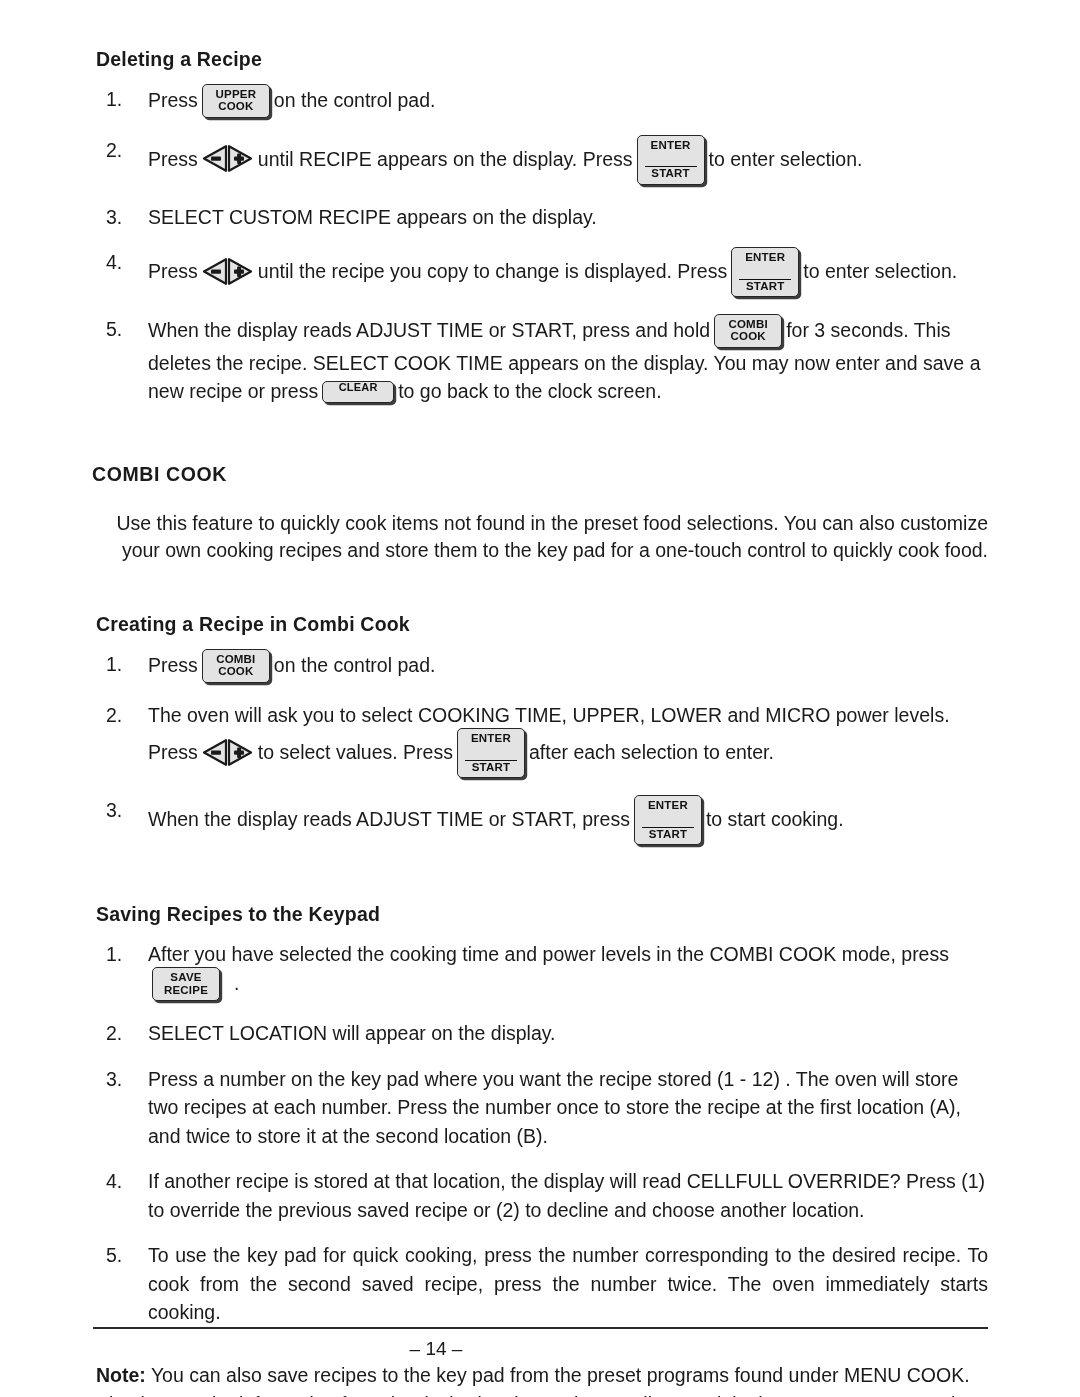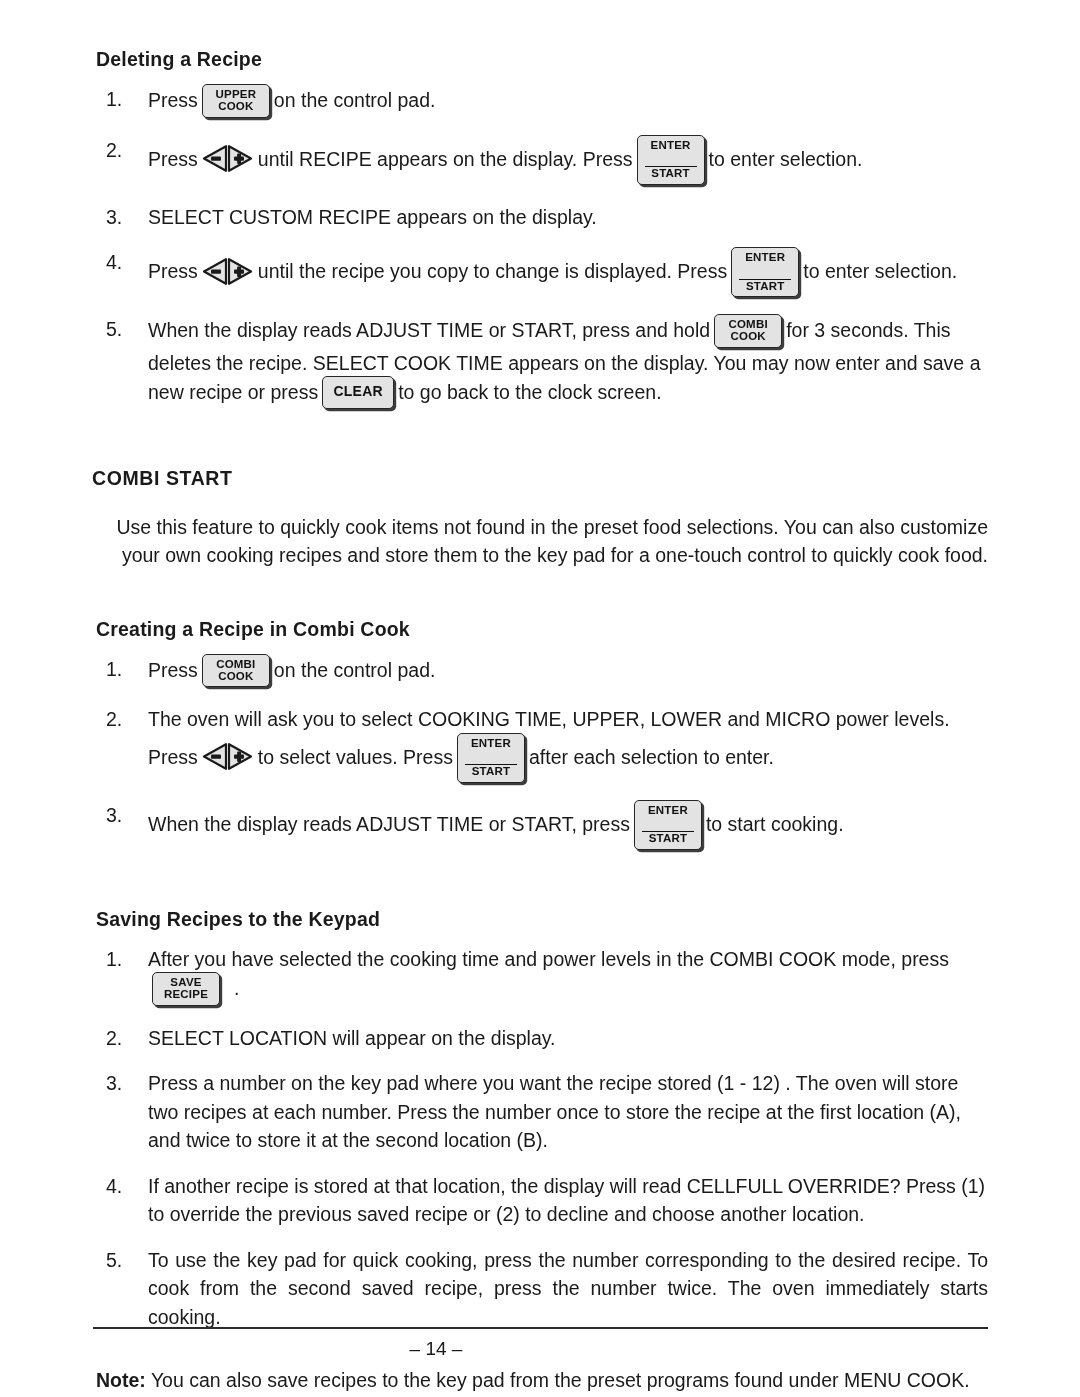--- a/index.html
+++ b/index.html
@@ -85,21 +85,21 @@
     line-height: 1.08;
     letter-spacing: 0.2px;
     padding: 3px 7px 4px 7px;
     margin: 0 4px;
     position: relative;
     top: -1px;
     white-space: nowrap;
   }
   .key .l1, .key .l2 { display: block; }
   .key.two-line { font-size: 11.5px; min-width: 52px; }
-  .key.one-line { font-size: 14px; min-width: 56px; padding-top: 7px; padding-bottom: 9px; }
+  .key.one-line { font-size: 11px; min-width: 56px; padding-top: 0; padding-bottom: 9px; }
 
   
   .key.enter-start .l1 { border-bottom: 1.3px solid #111; padding-bottom: 15px; }
 
   
   .pm-pair {
     display: inline-block;
     vertical-align: middle;
     white-space: nowrap;
     margin: 0 4px;
@@ -183,21 +183,21 @@
     </li>
 
     <li>
       <span class="num">5.</span>
       <span class="txt"><span>When the display reads ADJUST TIME or START, press and hold</span><span class="key two-line"><span class="l1">COMBI</span><span class="l2">COOK</span></span><span>for 3 seconds. This deletes the recipe. SELECT COOK TIME appears on the display. You may now enter and save a new recipe or press</span><span class="key one-line"><span class="l1">CLEAR</span></span><span>to go back to the clock screen.</span></span>
     </li>
   </ol>
 
   <div class="gap-lg"></div>
 
-  <h2 class="major-head">COMBI START</h2>
+  <h2 class="major-head">COMBI COOK</h2>
 
   <p class="body-para">Use this feature to quickly cook items not found in the preset food selections. You can also customize your own cooking recipes and store them to the key pad for a one-touch control to quickly cook food.</p>
 
   <div class="gap-lg"></div>
 
   <h2 class="sec-head">Creating a Recipe in Combi Cook</h2>
 
   <ol class="steps">
     <li>
       <span class="num">1.</span>

